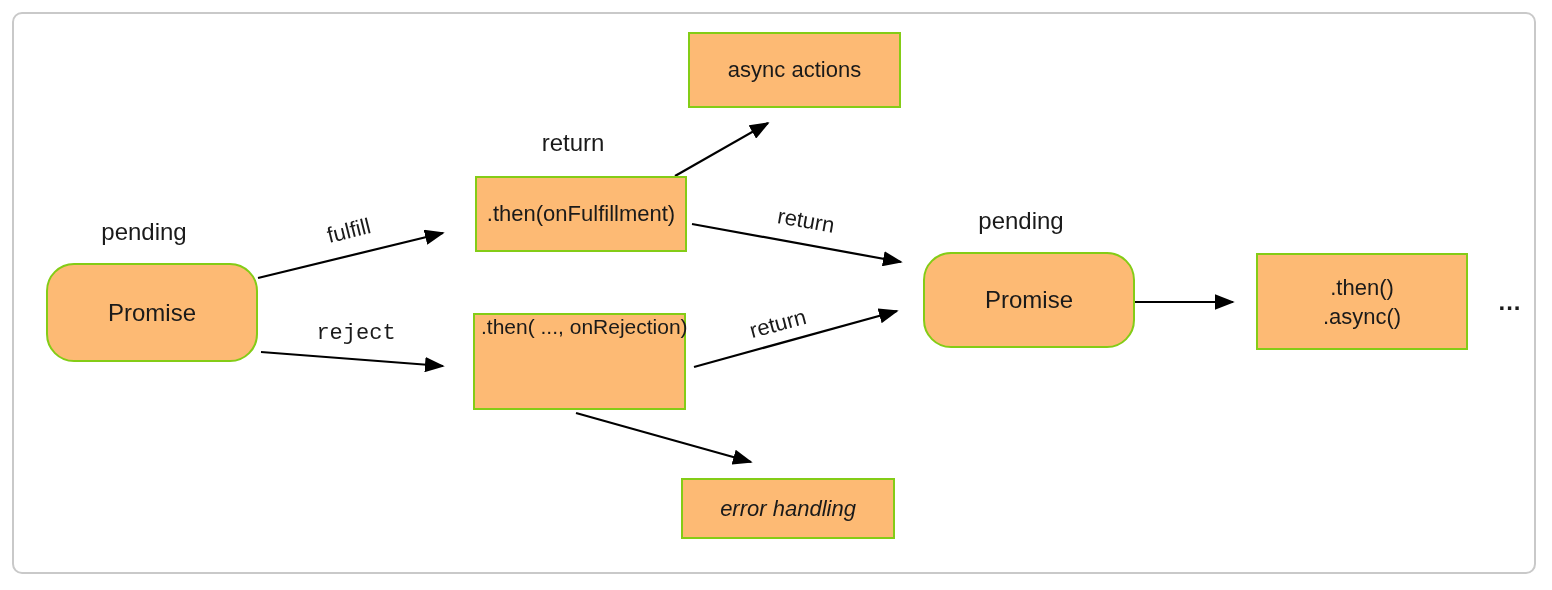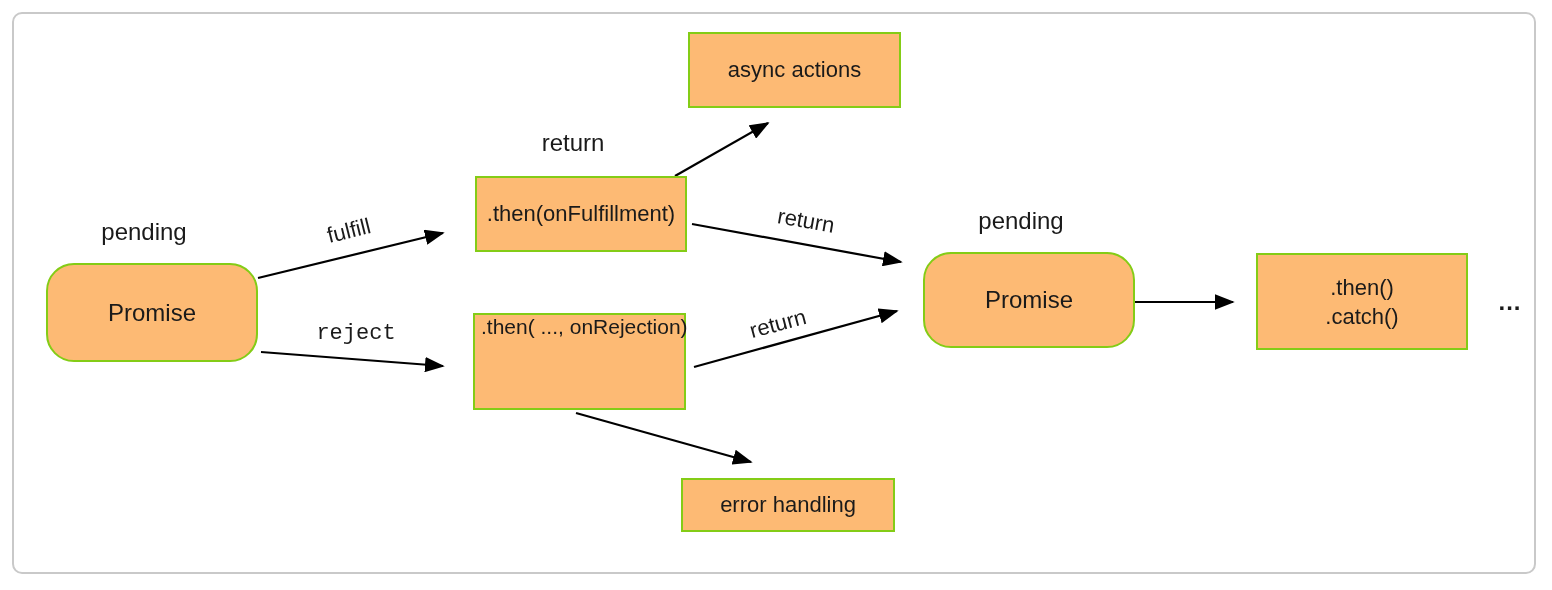--- a/index.html
+++ b/index.html
@@ -68,31 +68,31 @@
   </div>
 
   <div class="node" style="left:680px; top:32px; width:213px; height:76px;">
     <span>async actions</span>
   </div>
 
   <div class="node two-line-left" style="left:465px; top:313px; width:213px; height:97px;">
     <span>.then( ..., onRejection)</span>
   </div>
 
-  <div class="node" style="left:673px; top:478px; width:214px; height:54px;">
+  <div class="node" style="left:673px; top:478px; width:214px; height:61px;font-style:italic;">
     <span>error handling</span>
   </div>
 
   <div class="node rounded" style="left:915px; top:252px; width:212px; height:96px;">
     <span>Promise</span>
   </div>
 
   <div class="node two-line-center" style="left:1248px; top:253px; width:212px; height:97px;">
     <span>.then()</span>
-    <span>.catch()</span>
+    <span>.async()</span>
   </div>
 
   <div class="ellipsis" style="left:1484px; top:288px; width:52px;">...</div>
 
   <div class="edge-label" style="left:349px; top:231px; transform:translate(-50%,-50%) rotate(-14deg);">fulfill</div>
   <div class="edge-label" style="left:356px; top:333px;font-family:Liberation Mono, monospace;">reject</div>
   <div class="edge-label" style="left:806px; top:221px; transform:translate(-50%,-50%) rotate(10deg);">return</div>
   <div class="edge-label" style="left:778px; top:324px; transform:translate(-50%,-50%) rotate(-15deg);">return</div>
 </div>
 

